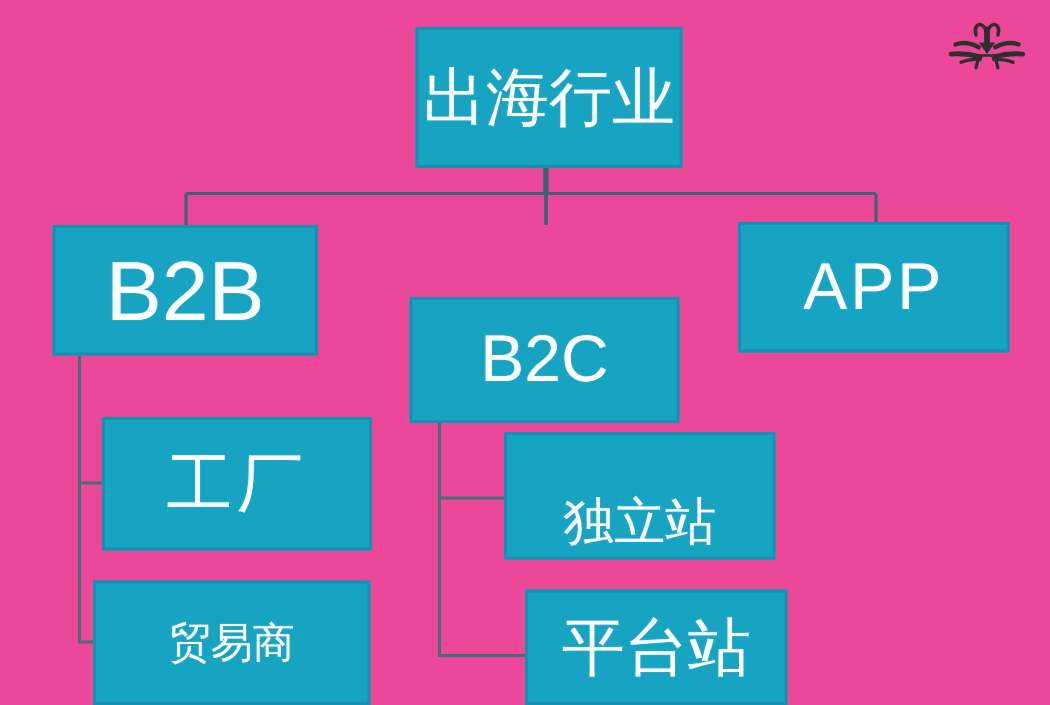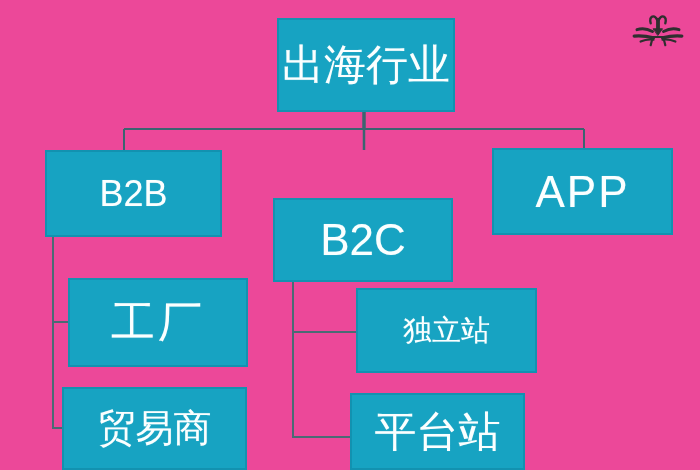--- a/index.html
+++ b/index.html
@@ -22,26 +22,26 @@
     border: 2px solid #1292b0;
     box-sizing: border-box;
     color: #fbffff;
     display: flex;
     align-items: center;
     justify-content: center;
     white-space: nowrap;
     text-shadow: 0 0 1px rgba(255,255,255,0.4);
   }
   .node-root        { left: 277px; top: 18px;  width: 178px; height: 94px; font-size: 42px; }
-  .node-b2b         { left: 45px;  top: 150px; width: 177px; height: 87px; font-size: 36px; text-align: center; }
+  .node-b2b         { left: 35px;  top: 150px; width: 177px; height: 87px; font-size: 56px; text-align: center; }
   .node-b2c         { left: 273px; top: 150px; width: 180px; height: 84px; font-size: 44px; margin-top: 48px; }
   .node-app         { left: 492px; top: 148px; width: 181px; height: 87px; font-size: 44px; letter-spacing: 2px; }
   .node-factory     { left: 68px;  top: 278px; width: 180px; height: 89px; font-size: 44px; letter-spacing: 3px; }
-  .node-trader      { left: 62px;  top: 387px; width: 185px; height: 83px; font-size: 38px; }
-  .node-independent { left: 356px; top: 288px; width: 181px; height: 85px; font-size: 29px; }
+  .node-trader      { left: 62px;  top: 387px; width: 185px; height: 83px; font-size: 28px; }
+  .node-independent { left: 336px; top: 288px; width: 181px; height: 85px; font-size: 34px; align-items: flex-end; }
   .node-platform    { left: 350px; top: 393px; width: 175px; height: 77px; font-size: 42px; text-align: center; }
   #logo {
     position: absolute;
     left: 626px; top: 8px;
     width: 64px; height: 58px;
   }
 </style>
 </head>
 <body>
 

